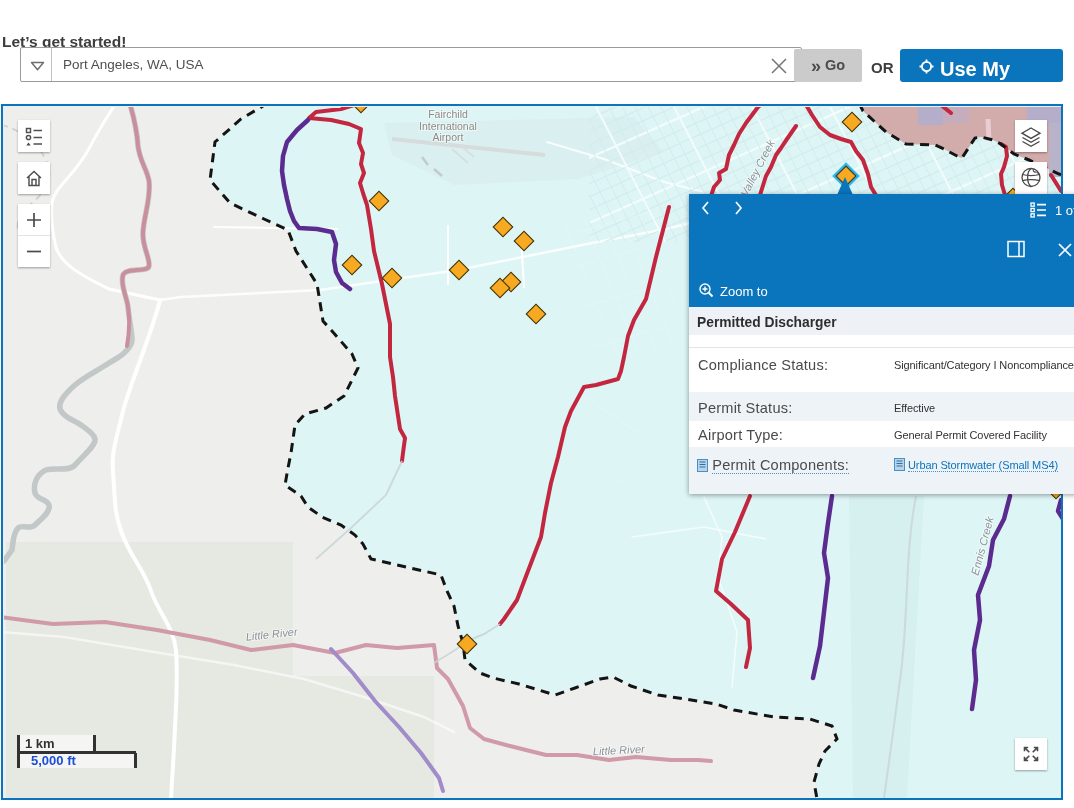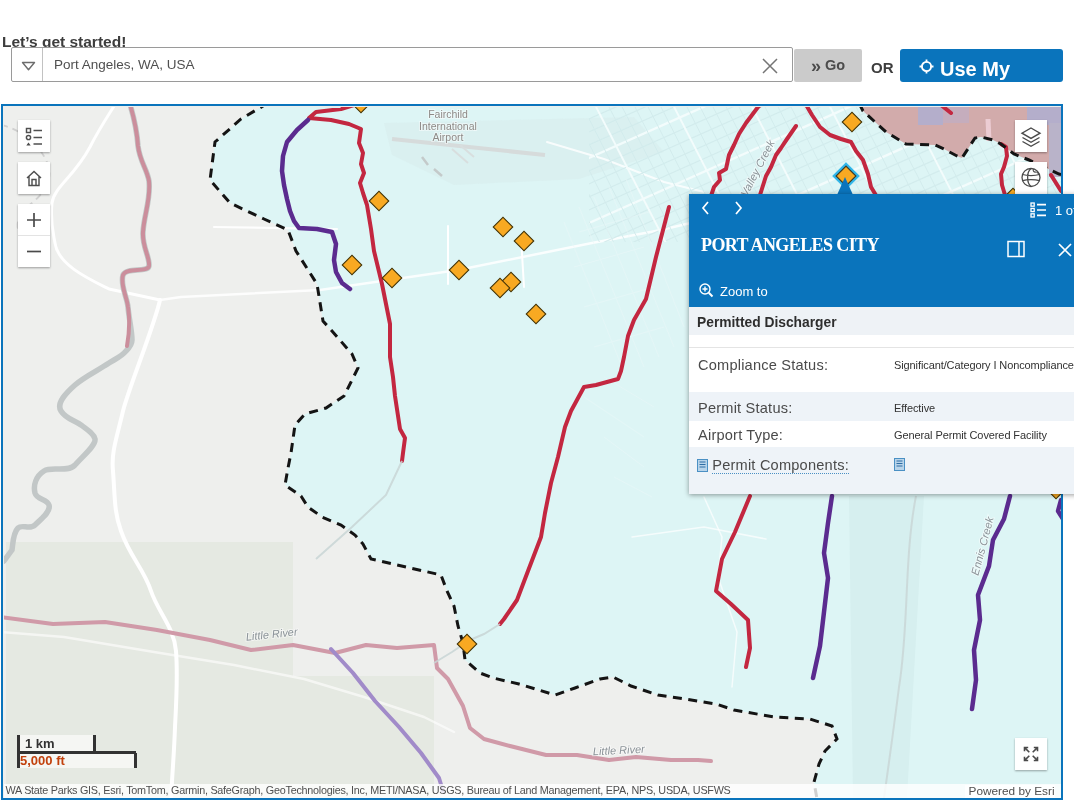--- a/index.html
+++ b/index.html
@@ -1,20 +1,20 @@
 <!DOCTYPE html>
 <html><head>
 <meta charset="utf-8">
 <style>
   * { margin:0; padding:0; box-sizing:border-box; }
   html,body { width:1074px; height:808px; background:#ffffff; font-family:"Liberation Sans", sans-serif; overflow:hidden; }
   #page { position:relative; width:1074px; height:808px; }
   .abs { position:absolute; }
   #h1 { left:2px; top:13px; font-size:15.5px; font-weight:bold; color:#3d3d3d;margin-top:20px; }
-  #searchbox { left:11px; top:47px; width:782px; height:35px; border:1px solid #9a9a9a; border-radius:2px; background:#fff; }
+  #searchbox { left:20px; top:47px; width:782px; height:35px; border:1px solid #9a9a9a; border-radius:2px; background:#fff; }
   #ddcell { left:0; top:0; width:31px; height:33px; border-right:1px solid #c2c2c2; }
   #ddtri { left:9px; top:13px; }
   #searchtext { left:42px; top:9px; font-size:13.5px; color:#4f4f4f; }
   #clearx { left:749px; top:9px; }
   #gobtn { left:794px; top:49px; width:68px; height:33px; background:#cbcbcb; border-radius:2px; color:#4c4c4c; font-weight:bold; font-size:14.5px; text-align:center; line-height:32px; }
   #or { left:871px; top:59px; font-size:15px; font-weight:bold; color:#3d3d3d; }
   #locbtn { left:900px; top:49px; width:163px; height:33px; background:#0a74bc; border-radius:3px; color:#fff; font-weight:bold; font-size:20px; }
   #locbtn span { position:absolute; left:40px; top:9px; }
   #mapframe { left:1px; top:104px; width:1062px; height:696px; border:2.5px solid #0a74bc; background:#eeefed; }
   .mapbtn { background:#fff; box-shadow:0 1px 2px rgba(0,0,0,0.35); width:32px; height:32px; }
@@ -326,37 +326,36 @@
     </svg>
   </div>
 
   <div class="abs" style="left:20px;top:735px;width:74px;height:16px;background:rgba(255,255,255,0.6)"></div>
   <div class="abs" style="left:20px;top:753px;width:115px;height:15px;background:rgba(255,255,255,0.6)"></div>
   <div class="abs" style="left:17px;top:735px;width:2.5px;height:33px;background:#323232"></div>
   <div class="abs" style="left:17px;top:751px;width:119px;height:2.5px;background:#323232"></div>
   <div class="abs" style="left:93px;top:735px;width:2.5px;height:16px;background:#323232"></div>
   <div class="abs" style="left:134px;top:753px;width:2.5px;height:15px;background:#323232"></div>
   <div class="abs" style="left:25px;top:736px;font-size:13px;font-weight:bold;color:#323232">1 km</div>
-  <div class="abs" style="left:20px;top:753px;font-size:13px;font-weight:bold;color:#c2410c">5,000 ft</div>
+  <div class="abs" style="left:31px;top:753px;font-size:13px;font-weight:bold;color:#1d4ed8">5,000 ft</div>
 
   <div id="pointer" class="abs"></div>
   <div id="popup" class="abs">
     <div id="pophead">
       <svg class="abs" style="left:11px;top:4px" width="100" height="20" viewBox="0 0 100 20" fill="none" stroke="#fff" stroke-width="1.7">
           <path d="M8,4 L3,10 L8,16"></path>
           <path d="M36,4 L41,10 L36,16"></path>
         </svg>
       <svg class="abs" style="left:341px;top:8px" width="17" height="16" viewBox="0 0 17 16" fill="none" stroke="#fff">
           <rect x="1" y="1" width="3.2" height="3.2" stroke-width="1.3"></rect>
           <rect x="1" y="6.4" width="3.2" height="3.2" stroke-width="1.3"></rect>
           <rect x="1" y="11.8" width="3.2" height="3.2" stroke-width="1.3"></rect>
           <path d="M7,2.6 L16,2.6 M7,8 L16,8 M7,13.4 L16,13.4" stroke-width="1.6"></path>
         </svg>
       <div class="abs" style="left:366px;top:9px;font-size:13px;color:#fff">1 of 2</div>
-      <div class="abs" style="left:12px;top:41px;font-family:'Liberation Serif',serif;font-weight:bold;font-size:18px;letter-spacing:-0.6px">PORT ANGELES CITY</div>
       <svg class="abs" style="left:318px;top:46px" width="19" height="18" viewBox="0 0 19 18" fill="none" stroke="#fff" stroke-width="1.5">
           <rect x="1" y="1.5" width="16" height="15"></rect>
           <path d="M12,1.5 L12,16.5"></path>
         </svg>
       <svg class="abs" style="left:368px;top:48px" width="16" height="16" viewBox="0 0 16 16" stroke="#fff" stroke-width="1.7">
           <path d="M2,2 L14,14 M14,2 L2,14"></path>
         </svg>
       <svg class="abs" style="left:9px;top:88px" width="17" height="17" viewBox="0 0 17 17" fill="none" stroke="#fff" stroke-width="1.4">
           <circle cx="7" cy="7" r="5"></circle>
           <path d="M4.5,7 L9.5,7 M7,4.5 L7,9.5"></path>
@@ -380,17 +379,16 @@
       <div class="pvalue" style="top:7px">General Permit Covered Facility</div>
     </div>
     <div class="prow" style="top:253px;height:47px;background:#eef3f8">
       <div class="plabel" style="top:11px;left:8px;width:205px"><svg width="11" height="13" viewBox="0 0 11 13" style="vertical-align:-2px">
             <rect x="0.5" y="0.5" width="10" height="12" fill="#b8d4ea" stroke="#4a90c4"></rect>
             <path d="M2.5,3 L8.5,3 M2.5,5.5 L8.5,5.5 M2.5,8 L8.5,8" stroke="#2e6da4"></path>
           </svg> <span style="border-bottom:1px dotted #4a90c4">Permit Components:</span></div>
       <div class="pvalue" style="top:11px"><svg width="11" height="13" viewBox="0 0 11 13" style="vertical-align:-2px">
             <rect x="0.5" y="0.5" width="10" height="12" fill="#b8d4ea" stroke="#4a90c4"></rect>
             <path d="M2.5,3 L8.5,3 M2.5,5.5 L8.5,5.5 M2.5,8 L8.5,8" stroke="#2e6da4"></path>
-          </svg> </div>
-    </div>
-  </div>
-  <div id="attr" class="abs"><span style="padding-left:2px">WA State Parks GIS, Esri, TomTom, Garmin, SafeGraph, GeoTechnologies, Inc, METI/NASA, USGS, Bureau of Land Management, EPA, NPS, USDA, USFWS</span><span class="right">Powered by Esri</span></div>
+          </svg> <span class="link">Urban Stormwater (Small MS4)</span></div>
+    </div>
+  </div>
 </div>
 
 </body></html>

